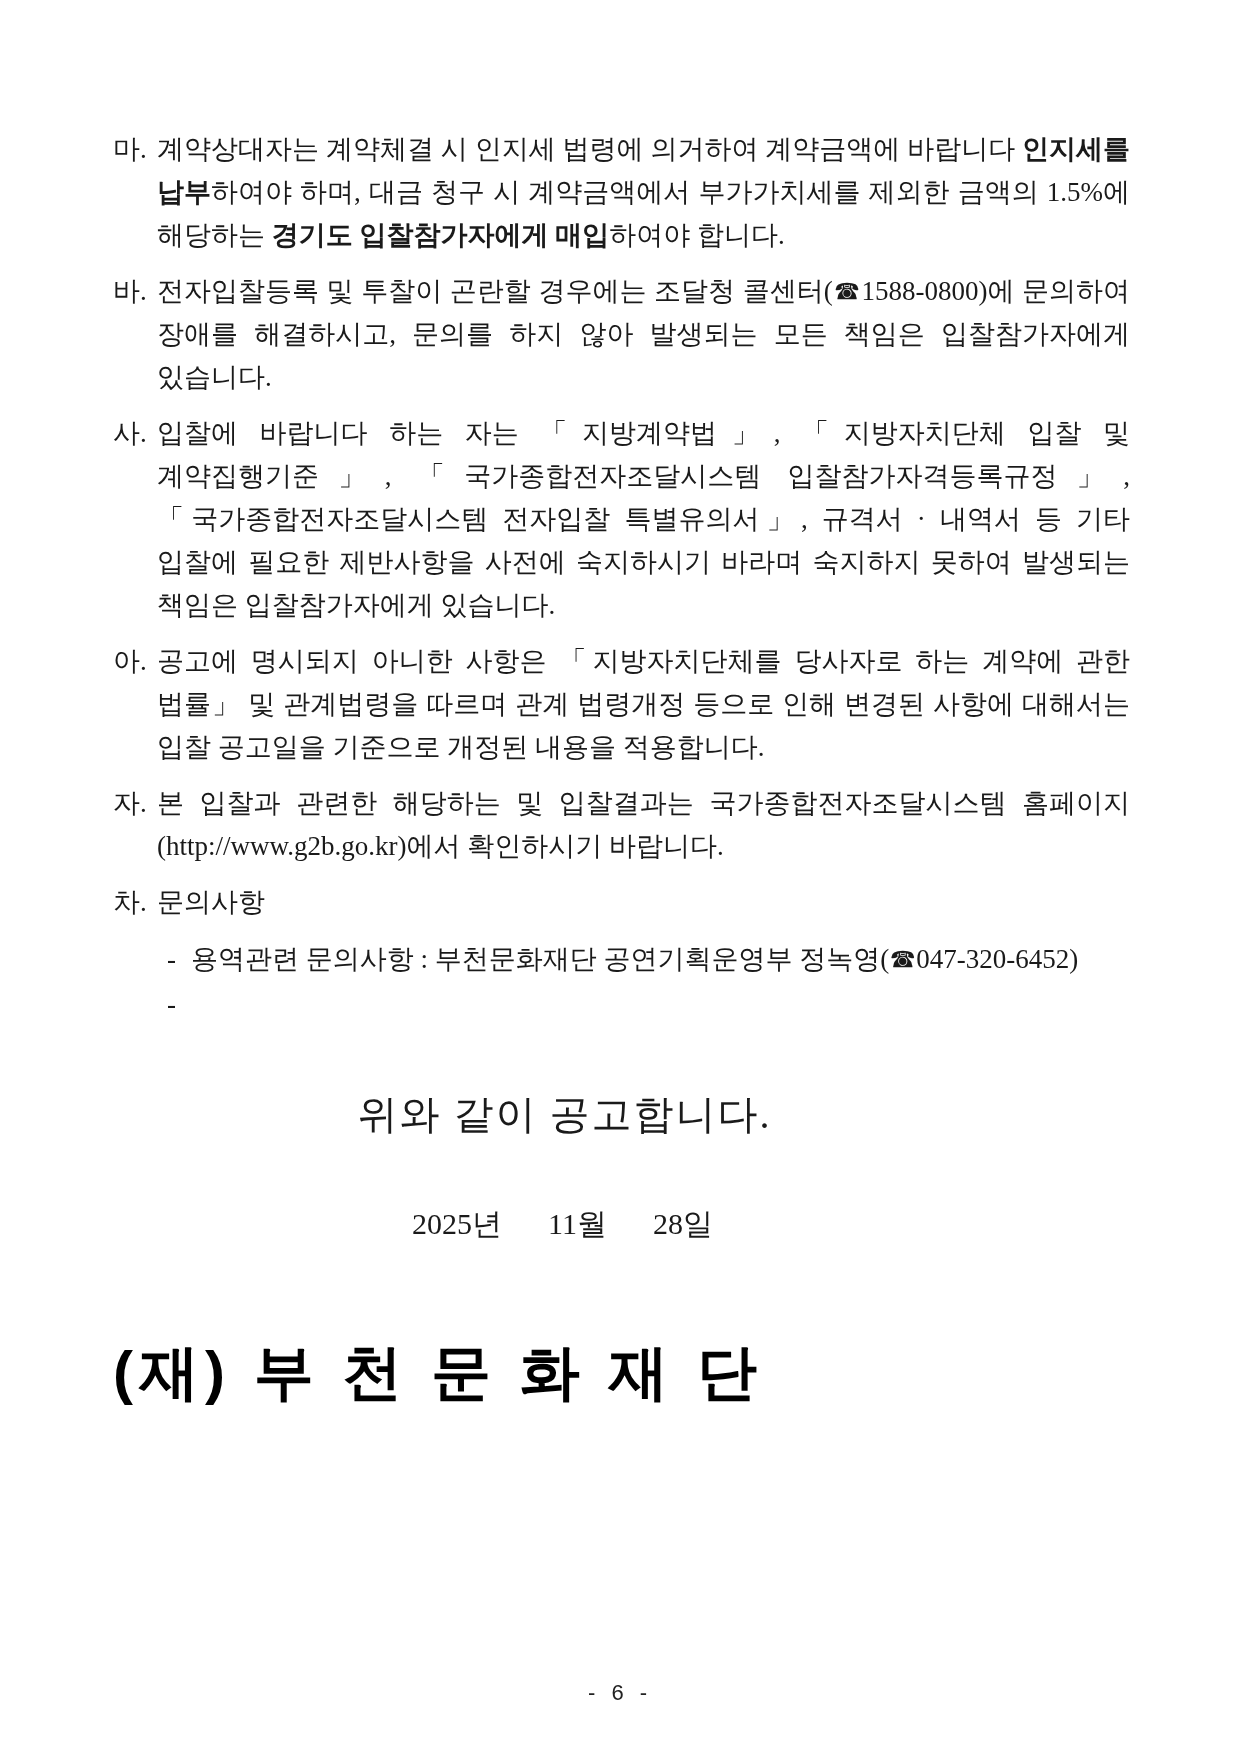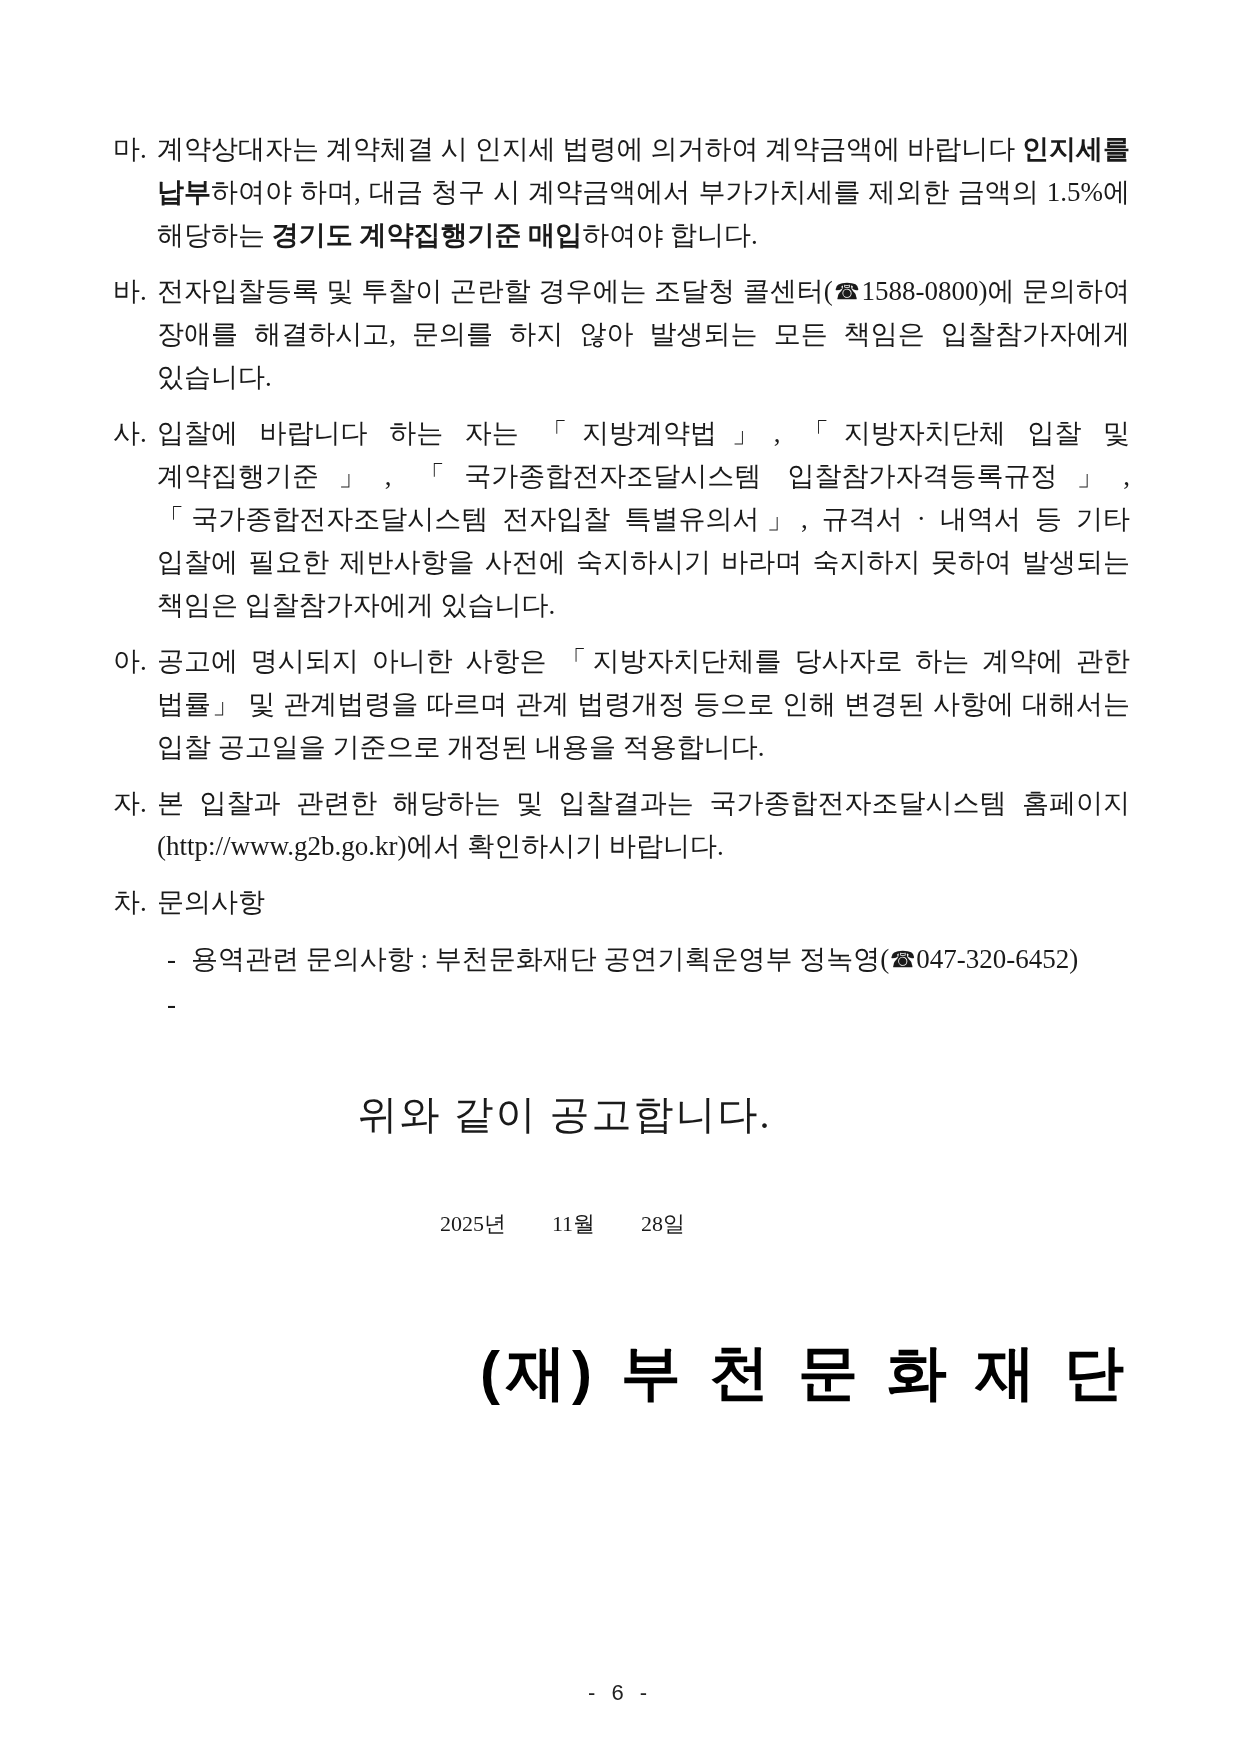--- a/index.html
+++ b/index.html
@@ -46,28 +46,28 @@
     line-height: 44px;
     position: relative;
     left: -57px;
     letter-spacing: 2px;
   }
   .date-row {
     margin-top: 66px;
     display: flex;
     justify-content: center;
     gap: 46px;
-    font-size: 22px;
+    font-size: 30px;
     line-height: 42px;
     position: relative;
     left: -59px;
   }
   .org-title {
     margin-top: 93px;
-    text-align: right;
+    text-align: left;
     font-family: "Liberation Sans", "DejaVu Sans", sans-serif;
     font-weight: bold;
     font-size: 60px;
     line-height: 70px;
     letter-spacing: 6px;
     color: #000000;
   }
   .page-number {
     position: absolute;
     top: 1680px;
@@ -81,21 +81,21 @@
   }
 </style>
 </head>
 <body>
 
 <div class="page">
   <div class="content">
 
     <div class="para">
       <span class="label">마.</span>
-      <div class="body"><span>계약상대자는 계약체결 시 인지세 법령에 의거하여 계약금액에 바랍니다 </span><b>인지세를 납부</b><span>하여야 하며, 대금 청구 시 계약금액에서 부가가치세를 제외한 금액의 1.5%에 해당하는 </span><b>경기도 계약집행기준 매입</b><span>하여야 합니다.</span></div>
+      <div class="body"><span>계약상대자는 계약체결 시 인지세 법령에 의거하여 계약금액에 바랍니다 </span><b>인지세를 납부</b><span>하여야 하며, 대금 청구 시 계약금액에서 부가가치세를 제외한 금액의 1.5%에 해당하는 </span><b>경기도 입찰참가자에게 매입</b><span>하여야 합니다.</span></div>
     </div>
 
     <div class="para">
       <span class="label">바.</span>
       <div class="body"><span>전자입찰등록 및 투찰이 곤란할 경우에는 조달청 콜센터(☎1588-0800)에 문의하여 장애를 해결하시고, 문의를 하지 않아 발생되는 모든 책임은 입찰참가자에게 있습니다.</span></div>
     </div>
 
     <div class="para">
       <span class="label">사.</span>
       <div class="body"><span>입찰에 바랍니다 하는 자는 「지방계약법」, 「지방자치단체 입찰 및 계약집행기준」, 「국가종합전자조달시스템 입찰참가자격등록규정」, 「국가종합전자조달시스템 전자입찰 특별유의서」, 규격서 · 내역서 등 기타 입찰에 필요한 제반사항을 사전에 숙지하시기 바라며 숙지하지 못하여 발생되는 책임은 입찰참가자에게 있습니다.</span></div>

